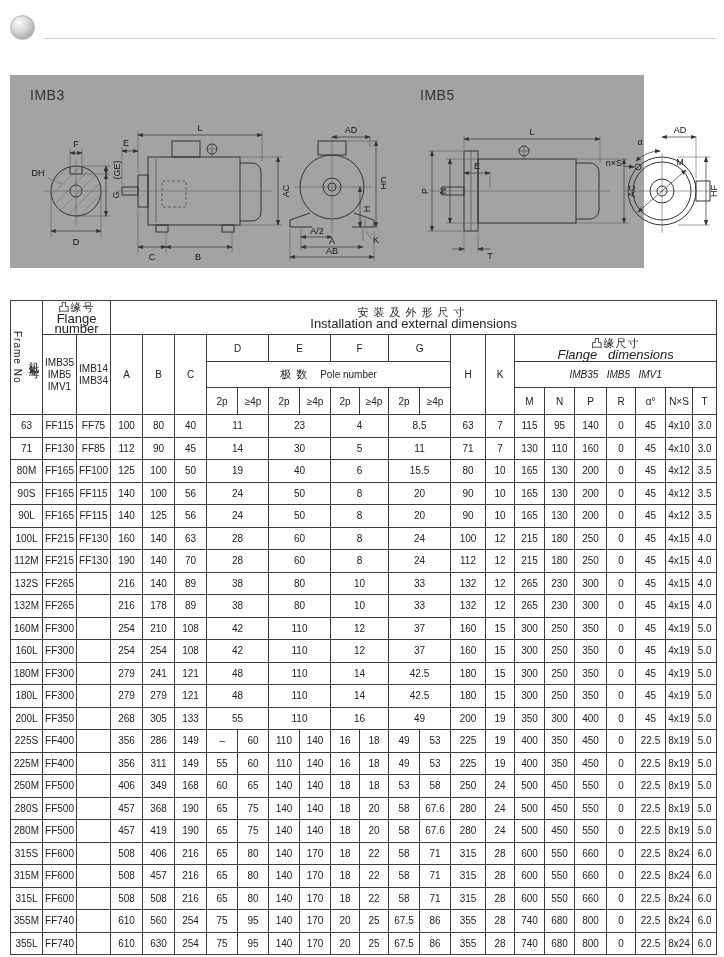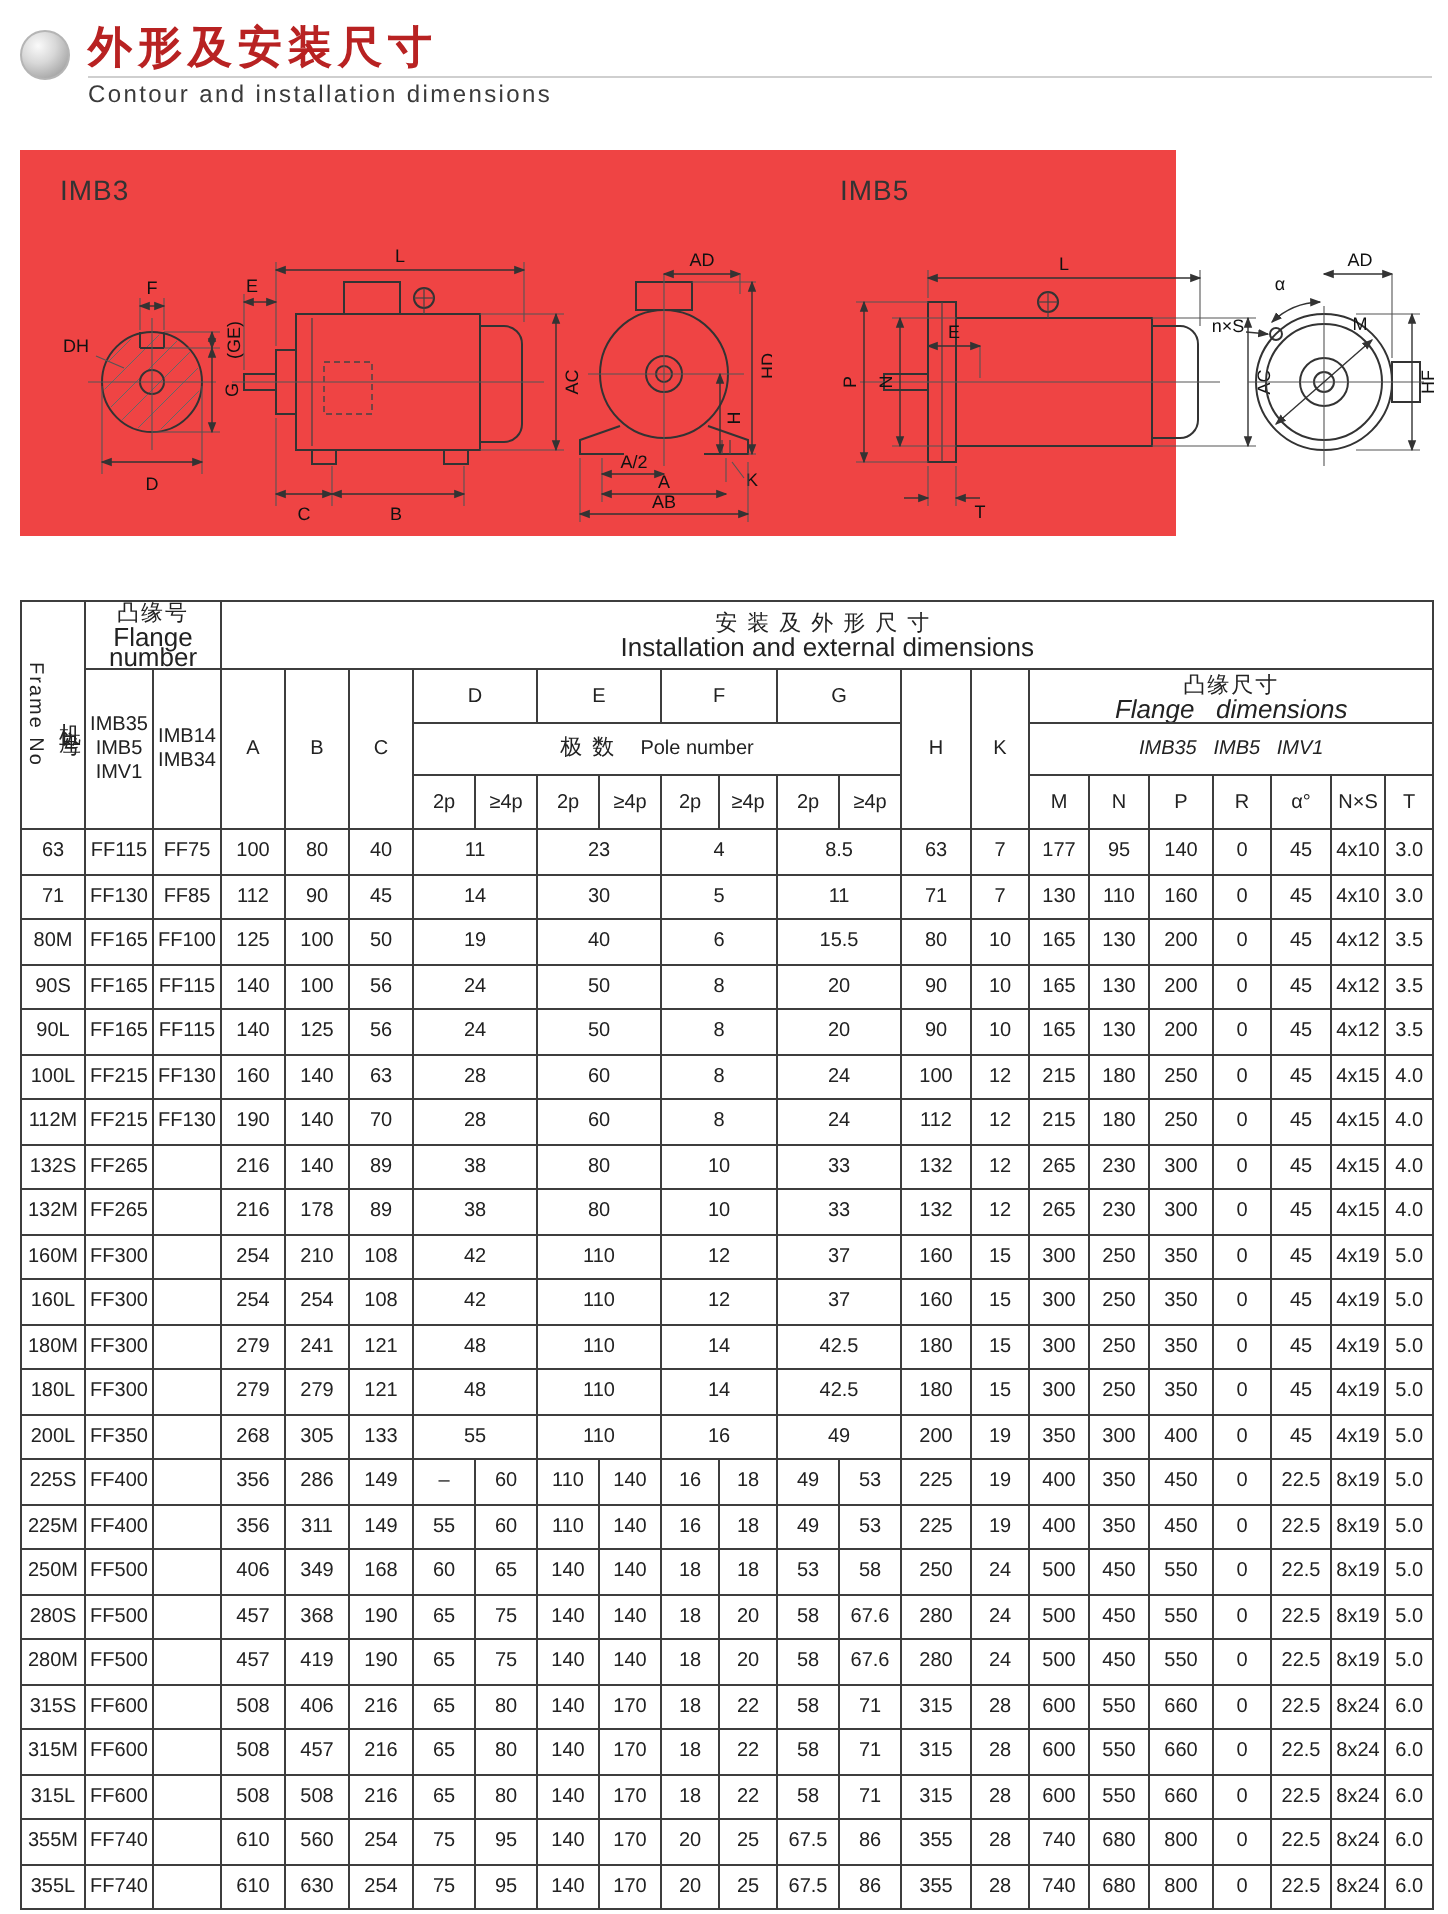--- a/index.html
+++ b/index.html
@@ -12,21 +12,21 @@
   .bullet {
     width:23px; height:23px; border-radius:50%; margin-top:3px;
     background: radial-gradient(circle at 35% 30%, #fafafa 0%, #d8d8d8 40%, #8d8d8d 100%);
     border:1px solid #b5b5b5;
   }
   .titles h1 { margin:0; font-size:22px; line-height:24px; font-weight:bold; color:#b82222; letter-spacing:3px; }
   .titles .sub { font-size:12px; color:#3a3a3a; letter-spacing:1.2px; margin-top:4px; }
   .title-rule { position:absolute; left:44px; top:38px; width:672px; border-top:1px solid #cfcfcf; }
 
   
-  .panel { position:absolute; left:10px; top:75px; width:578px; height:193px; background:#ef4444; }
+  .panel { position:absolute; left:10px; top:75px; width:634px; height:193px; background:#a3a3a3; }
   .dlabel { position:absolute; font-size:14px; color:#333; letter-spacing:0.5px; }
   .dlabel.imb3 { left:20px; top:12px; }
   .dlabel.imb5 { left:410px; top:12px; }
   .dwg { position:absolute; top:28px; }
   .dwg.imb3 { left:16px; width:360px; height:164px; }
   .dwg.imb5 { left:402px; width:306px; height:164px; }
   svg .ol   { fill:none; stroke:#333; stroke-width:1; }
   svg .thin { fill:none; stroke:#444; stroke-width:0.6; }
   svg .cl   { stroke:#555; stroke-width:0.55; }
   svg .dm   { stroke:#333; stroke-width:0.7; fill:none; }
@@ -56,24 +56,20 @@
   .frame-hd { display:flex; justify-content:center; align-items:center; gap:3px; height:100%; }
   .vtext-en { writing-mode:vertical-rl; font-size:10px; letter-spacing:1px; }
   .vtext-cn { writing-mode:vertical-rl; font-size:11px; letter-spacing:3px; }
   .ml { margin-left:12px; }
 </style>
 </head>
 <body>
 
 <div class="hdr">
   <div class="bullet"></div>
-  <div class="titles">
-    <h1>外形及安装尺寸</h1>
-    <div class="sub">Contour and installation dimensions</div>
-  </div>
 </div>
 <div class="title-rule"></div>
 
 <div class="panel">
   <div class="dlabel imb3">IMB3</div>
   <div class="dlabel imb5">IMB5</div>
 
   <svg class="dwg imb3" viewBox="0 0 360 164">
     <defs>
       <marker id="a1e" markerWidth="8" markerHeight="8" refX="7" refY="4" orient="auto">
@@ -358,21 +354,21 @@
         <td>FF75</td>
         <td>100</td>
         <td>80</td>
         <td>40</td>
         <td colspan="2">11</td>
         <td colspan="2">23</td>
         <td colspan="2">4</td>
         <td colspan="2">8.5</td>
         <td>63</td>
         <td>7</td>
-        <td>177</td>
+        <td>115</td>
         <td>95</td>
         <td>140</td>
         <td>0</td>
         <td>45</td>
         <td>4x10</td>
         <td>3.0</td>
       </tr>
       <tr>
         <td>71</td>
         <td>FF130</td>

